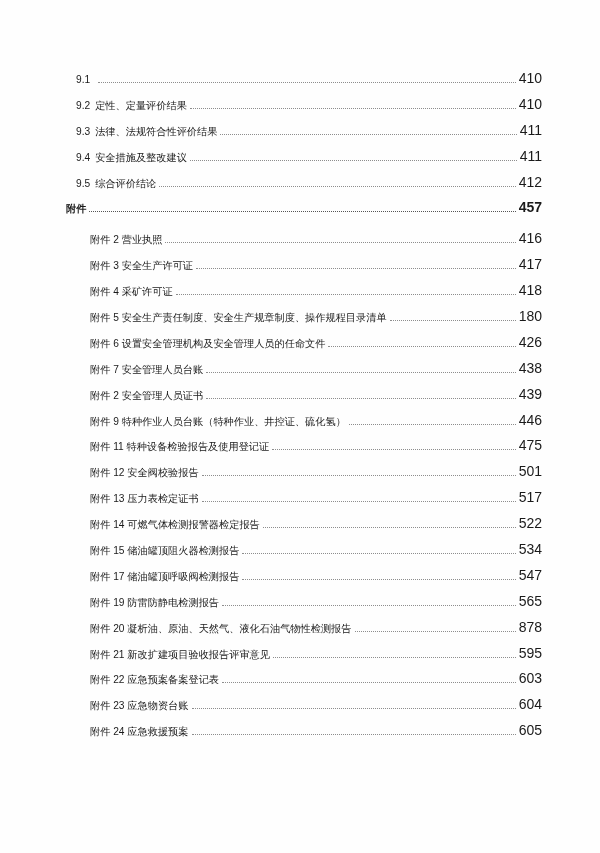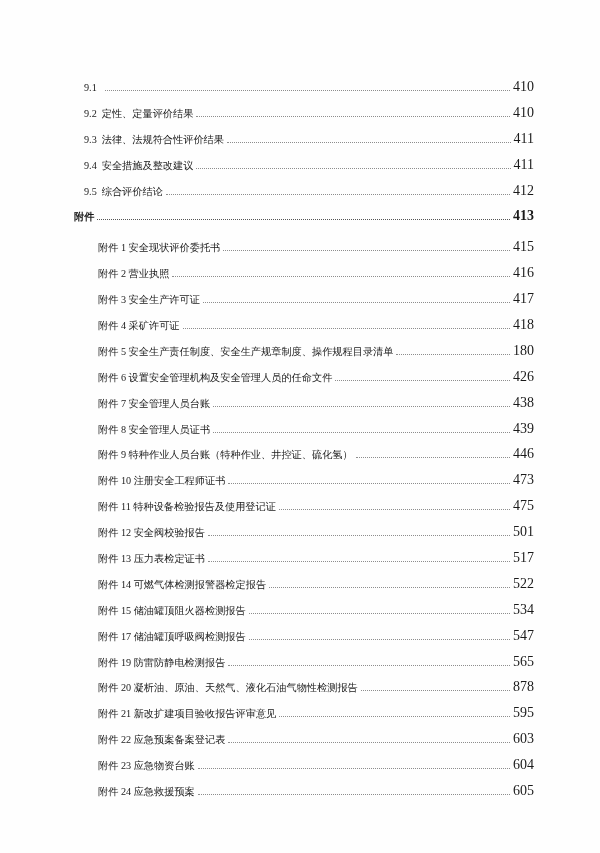--- a/index.html
+++ b/index.html
@@ -16,23 +16,22 @@
   .page {
     position: relative;
     width: 600px;
     height: 853px;
     background: #fefefe;
     box-sizing: border-box;
     padding: 70px 58px 40px 58px;
   }
   .toc {
     list-style: none;
-    margin: 8px;
+    margin: 0;
     padding: 0;
-    font-family: Liberation Serif, serif;
   }
   .toc-entry {
     display: flex;
     align-items: baseline;
     font-size: 10.2px;
     color: #1a1a1a;
     line-height: 1.25;
     margin: 0 0 8.4px 0;
     white-space: nowrap;
   }
@@ -102,29 +101,24 @@
       </li>
       <li class="toc-entry lvl-sub">
         <span class="num">9.5</span>
         <span class="label">综合评价结论</span>
         <span class="leader"></span>
         <span class="pageno">412</span>
       </li>
       <li class="toc-entry lvl-head bold">
         <span class="label">附件</span>
         <span class="leader"></span>
-        <span class="pageno">413</span>
+        <span class="pageno">457</span>
       </li>
       <li class="spacer-sm"></li>
       <li class="toc-entry lvl-app">
-        <span class="label">附件 1 安全现状评价委托书</span>
-        <span class="leader"></span>
-        <span class="pageno">415</span>
-      </li>
-      <li class="toc-entry lvl-app">
         <span class="label">附件 2 营业执照</span>
         <span class="leader"></span>
         <span class="pageno">416</span>
       </li>
       <li class="toc-entry lvl-app">
         <span class="label">附件 3 安全生产许可证</span>
         <span class="leader"></span>
         <span class="pageno">417</span>
       </li>
       <li class="toc-entry lvl-app">
@@ -141,33 +135,28 @@
         <span class="label">附件 6 设置安全管理机构及安全管理人员的任命文件</span>
         <span class="leader"></span>
         <span class="pageno">426</span>
       </li>
       <li class="toc-entry lvl-app">
         <span class="label">附件 7 安全管理人员台账</span>
         <span class="leader"></span>
         <span class="pageno">438</span>
       </li>
       <li class="toc-entry lvl-app">
-        <span class="label">附件 8 安全管理人员证书</span>
+        <span class="label">附件 2 安全管理人员证书</span>
         <span class="leader"></span>
         <span class="pageno">439</span>
       </li>
       <li class="toc-entry lvl-app">
         <span class="label">附件 9 特种作业人员台账（特种作业、井控证、硫化氢）</span>
         <span class="leader"></span>
         <span class="pageno">446</span>
-      </li>
-      <li class="toc-entry lvl-app">
-        <span class="label">附件 10 注册安全工程师证书</span>
-        <span class="leader"></span>
-        <span class="pageno">473</span>
       </li>
       <li class="toc-entry lvl-app">
         <span class="label">附件 11 特种设备检验报告及使用登记证</span>
         <span class="leader"></span>
         <span class="pageno">475</span>
       </li>
       <li class="toc-entry lvl-app">
         <span class="label">附件 12 安全阀校验报告</span>
         <span class="leader"></span>
         <span class="pageno">501</span>

